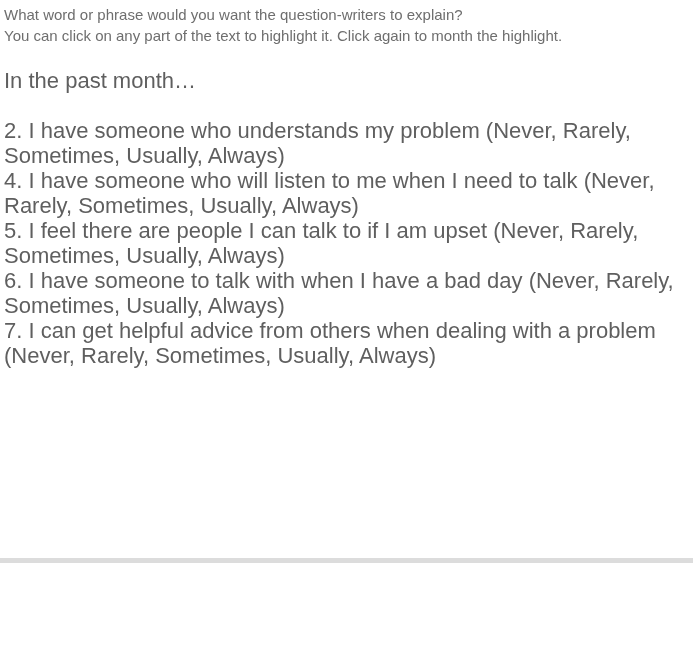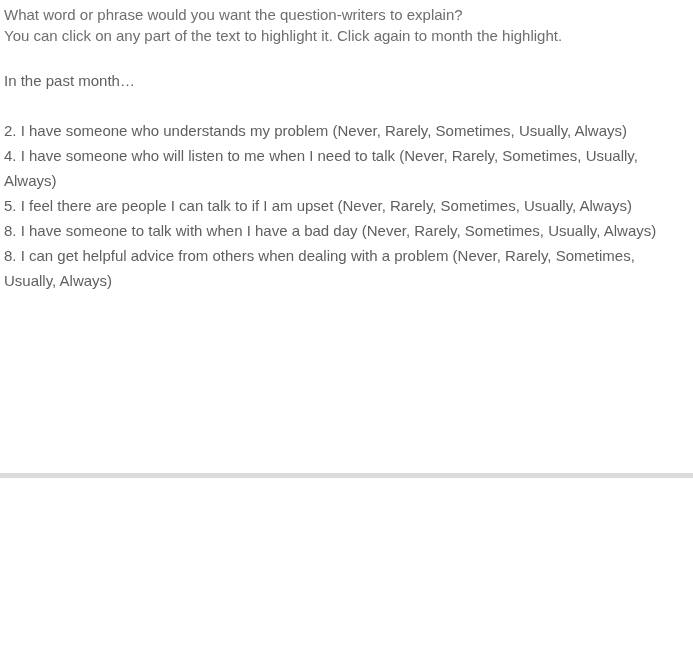--- a/index.html
+++ b/index.html
@@ -1,35 +1,35 @@
 <!DOCTYPE html>
 <html><head>
 <meta charset="utf-8">
 <style>
   * { margin: 0; padding: 0; box-sizing: border-box; }
   html, body { background: #ffffff; }
   .page {
     position: relative;
     width: 693px;
-    height: 478px;
+    height: 563px;
     background: #ffffff;
     overflow: hidden;
     font-family: "Liberation Sans", "DejaVu Sans", sans-serif;
   }
   .instructions {
     padding: 4px 0 0 4px;
     font-size: 15px;
     line-height: 21px;
     color: #6e6e6e;
   }
   .question {
     margin-top: 22px;
     margin-left: 4px;
     width: 680px;
-    font-size: 15px;
+    font-size: 22px;
     line-height: 25px;
     color: #5f5f5f;
   }
   .question-heading { display: block; }
   .question-spacer { height: 25px; }
   .question-item { display: block; cursor: pointer; }
   .nav-button {
     position: absolute;
     top: 611px;
     width: 53px;
@@ -65,22 +65,22 @@
     <div>What word or phrase would you want the question-writers to explain?</div>
     <div>You can click on any part of the text to highlight it. Click again to month the highlight.</div>
   </div>
 
   <div class="question">
     <span class="question-heading">In the past month…</span>
     <div class="question-spacer"></div>
     <div class="question-item">2. I have someone who understands my problem (Never, Rarely, Sometimes, Usually, Always)</div>
     <div class="question-item">4. I have someone who will listen to me when I need to talk (Never, Rarely, Sometimes, Usually, Always)</div>
     <div class="question-item">5. I feel there are people I can talk to if I am upset (Never, Rarely, Sometimes, Usually, Always)</div>
-    <div class="question-item">8. I have someone to talk with when I have a bad day (Never, Rarely, Sometimes, Usually, Always)</div>
-    <div class="question-item">8. I can get helpful advice from others when dealing with a problem (Never, Rarely, Sometimes, Usually, Always)</div>
+    <div class="question-item">6. I have someone to talk with when I have a bad day (Never, Rarely, Sometimes, Usually, Always)</div>
+    <div class="question-item">7. I can get helpful advice from others when dealing with a problem (Never, Rarely, Sometimes, Usually, Always)</div>
   </div>
 
   <button class="nav-button prev">
     <span>←</span>
   </button>
 
   <button class="nav-button next">
     <span>→</span>
   </button>
 

